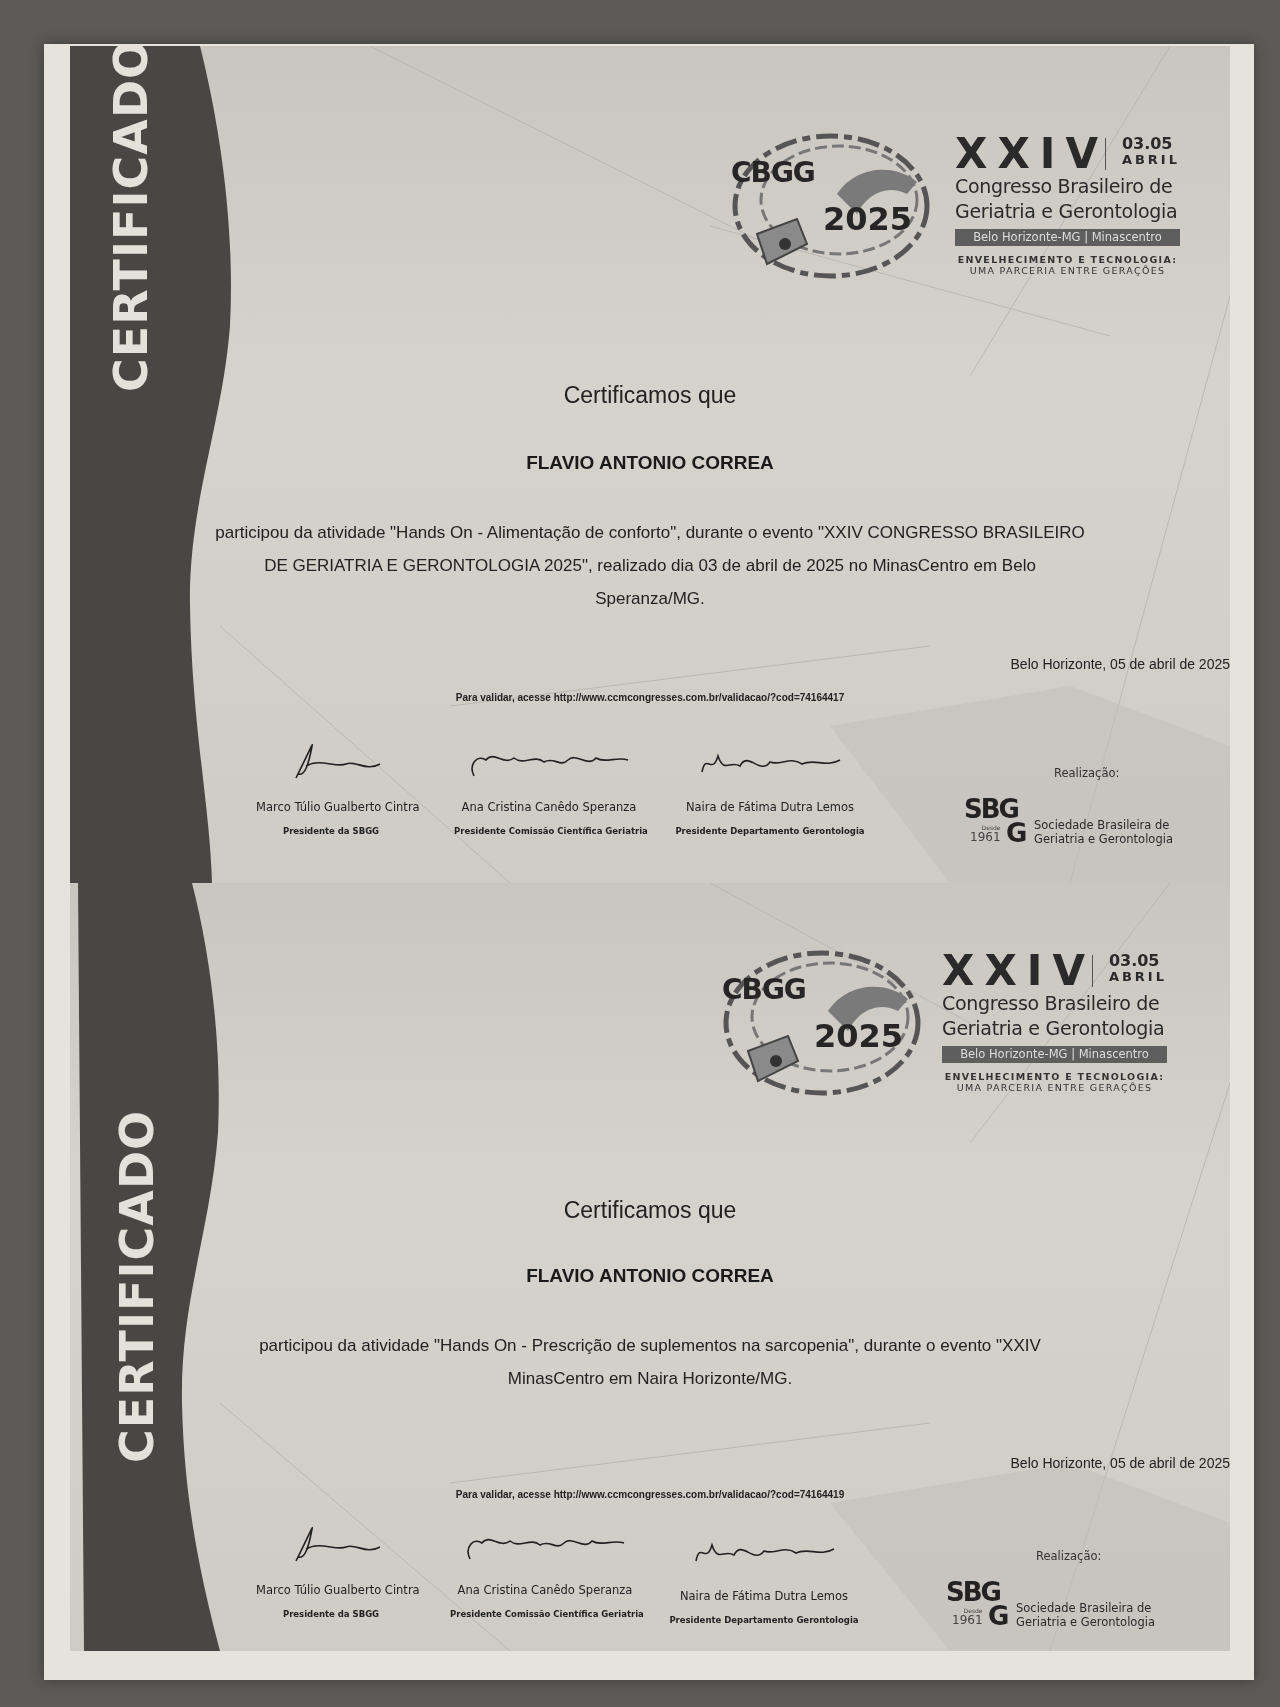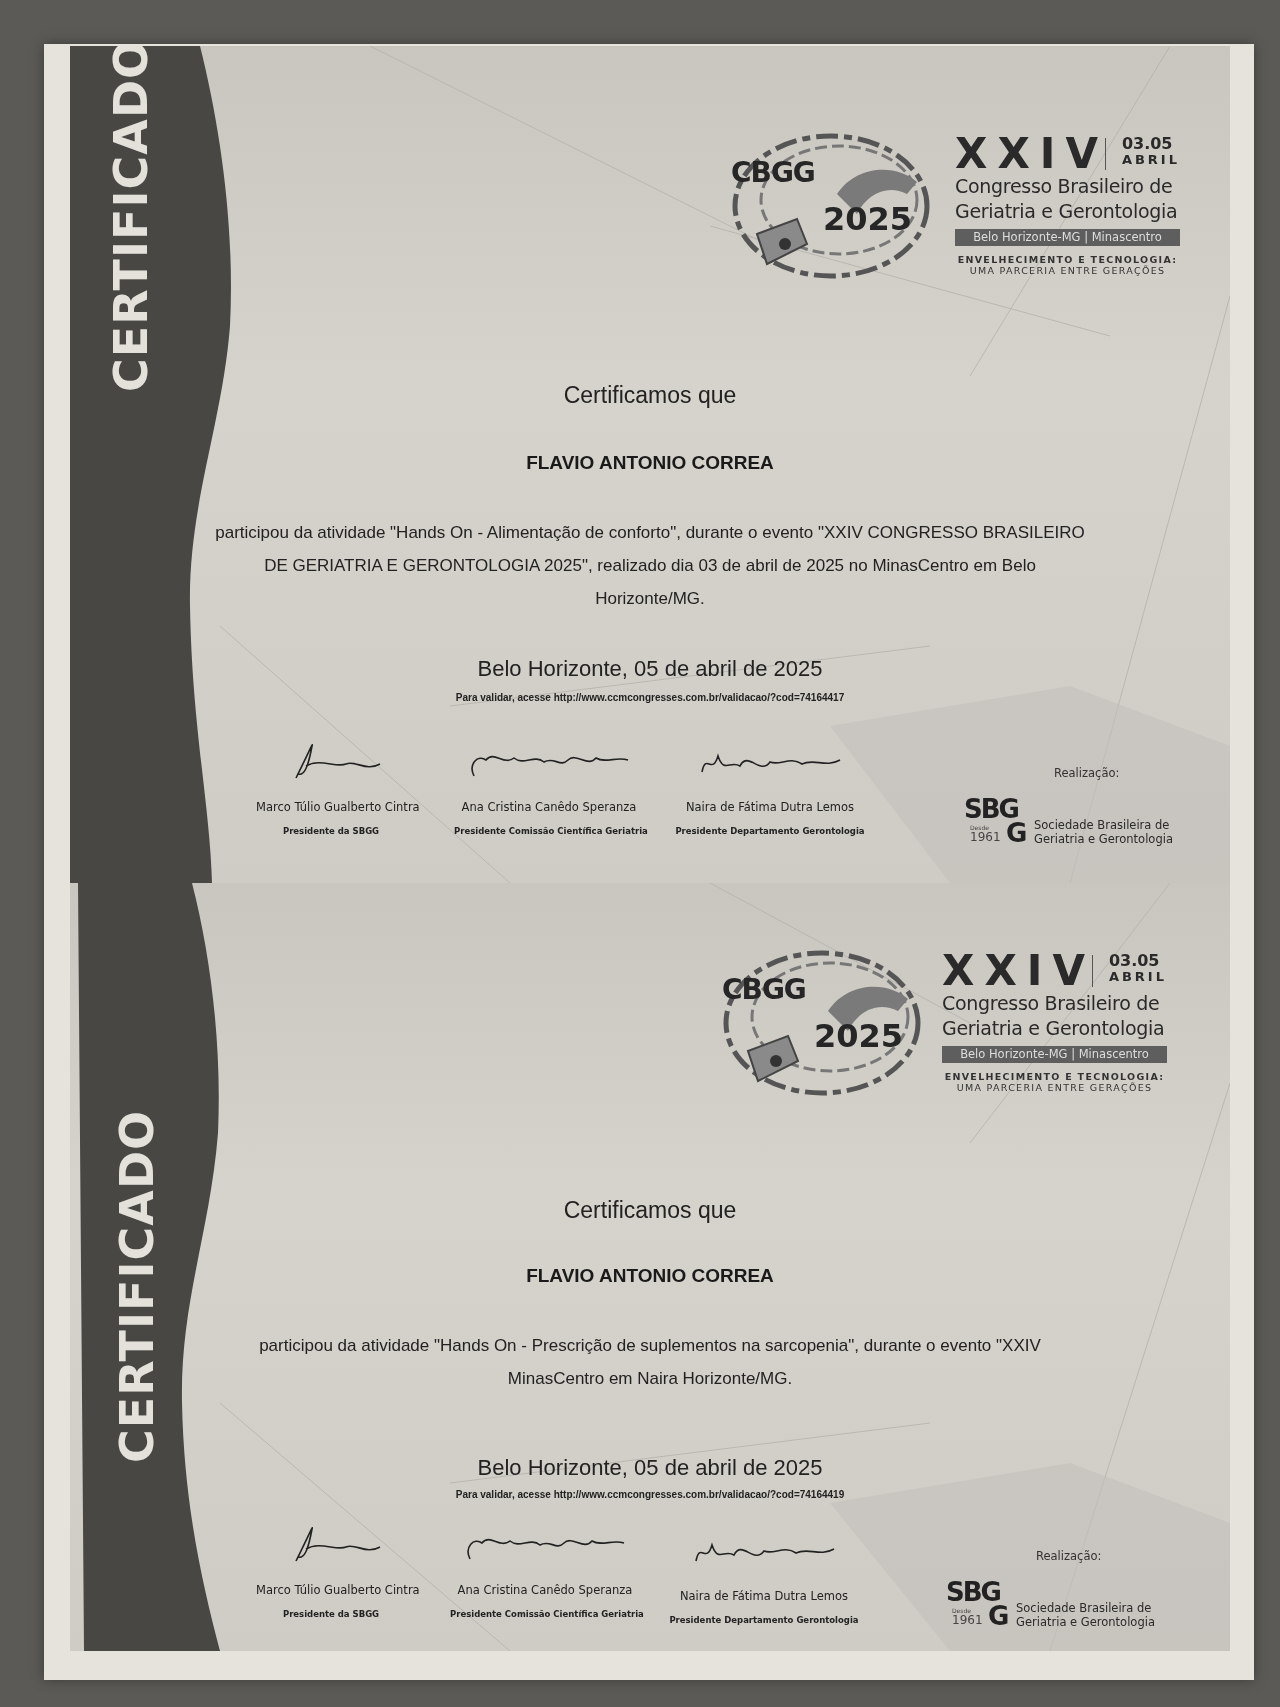--- a/index.html
+++ b/index.html
@@ -23,31 +23,31 @@
   .dates .d{font-size:16px;}
   .dates .m{font-size:13px;letter-spacing:3px;}
   .cong{position:absolute;left:0;top:40px;font-family:"DejaVu Sans",sans-serif;font-size:19px;color:#2a2a2a;line-height:25px;white-space:nowrap;letter-spacing:-.3px;}
   .locbar{position:absolute;left:0;top:95px;width:225px;height:17px;background:#5e5e5e;color:#dedede;font-family:"DejaVu Sans",sans-serif;font-size:11.5px;line-height:17px;text-align:center;white-space:nowrap;}
   .slogan{position:absolute;left:0;top:120px;width:225px;text-align:center;font-family:"DejaVu Sans",sans-serif;font-size:9.5px;letter-spacing:1.3px;color:#333;line-height:11px;white-space:nowrap;}
   .slogan .s1{font-weight:bold;}
   .body-text{position:absolute;left:0;width:1160px;text-align:center;}
   .certificamos{font-size:23px;color:#222;}
   .name{font-size:19px;font-weight:bold;color:#1a1a1a;}
   .para{font-size:17px;color:#222;line-height:33px;}
-  .datel{font-size:22px;color:#222;}
+  .datel{font-size:14px;color:#222;text-align:right;}
   .valid{font-size:10px;font-weight:bold;color:#222;}
   .sig{position:absolute;text-align:center;}
   .sig svg{display:block;margin:0 auto;}
   .sig .sn{font-family:"DejaVu Sans",sans-serif;font-size:11.5px;color:#222;white-space:nowrap;margin-top:20px;}
   .sig .sr{font-family:"DejaVu Sans",sans-serif;font-size:8.5px;font-weight:bold;color:#222;white-space:nowrap;margin-top:12px;}
   .realiz{position:absolute;width:220px;margin-top:8px;}
   .realiz .rl{position:absolute;left:90px;top:0;font-family:"DejaVu Sans",sans-serif;font-size:11.5px;color:#333;}
   .sbg-mark{position:absolute;left:0;top:30px;font-family:"DejaVu Sans",sans-serif;font-weight:bold;font-size:26px;color:#222;letter-spacing:-2px;line-height:26px;}
   .sbg-g2{position:absolute;left:42px;top:54px;font-family:"DejaVu Sans",sans-serif;font-weight:bold;font-size:26px;color:#222;line-height:26px;}
-  .desde{position:absolute;left:6px;top:58px;font-family:"DejaVu Sans",sans-serif;font-size:6px;color:#444;text-align:left;line-height:7px;}
+  .desde{position:absolute;left:6px;top:58px;font-family:"DejaVu Sans",sans-serif;font-size:6px;color:#444;text-align:right;line-height:7px;}
   .desde .yr{font-size:12px;line-height:12px;}
   .sbg-name{position:absolute;left:70px;top:52px;font-family:"DejaVu Sans",sans-serif;font-size:11.5px;color:#2a2a2a;line-height:14px;white-space:nowrap;}
 </style>
 </head>
 <body>
 
 <div class="paper">
 
   <div class="cert cert1">
     <svg class="deco" width="1160" height="837">
@@ -97,21 +97,21 @@
           <div>UMA PARCERIA ENTRE GERAÇÕES</div>
         </div>
       </div>
     </div>
 
     <div class="body-text certificamos" style="top:336px;">Certificamos que</div>
     <div class="body-text name" style="top:406px;">FLAVIO ANTONIO CORREA</div>
     <div class="body-text para" style="top:470px;">
       <div>participou da atividade "Hands On - Alimentação de conforto", durante o evento "XXIV CONGRESSO BRASILEIRO</div>
       <div>DE GERIATRIA E GERONTOLOGIA 2025", realizado dia 03 de abril de 2025 no MinasCentro em Belo</div>
-      <div>Horizonte/MG.</div>
+      <div>Speranza/MG.</div>
     </div>
     <div class="body-text datel" style="top:610px;">Belo Horizonte, 05 de abril de 2025</div>
     <div class="body-text valid" style="top:646px;">Para validar, acesse http://www.ccmcongresses.com.br/validacao/?cod=74164417</div>
 
     <div class="sig" style="left:186px;top:692px;width:150px;">
       <svg width="110" height="42">
           <path d="M20,40 C30,20 38,2 36,8 C32,30 28,38 22,36 M30,28 C44,20 60,30 70,26 C80,22 90,34 104,26" stroke="#222" stroke-width="1.6" fill="none"></path>
         </svg>
       <div class="sn">Marco Túlio Gualberto Cintra</div>
       <div class="sr">Presidente da SBGG</div>

